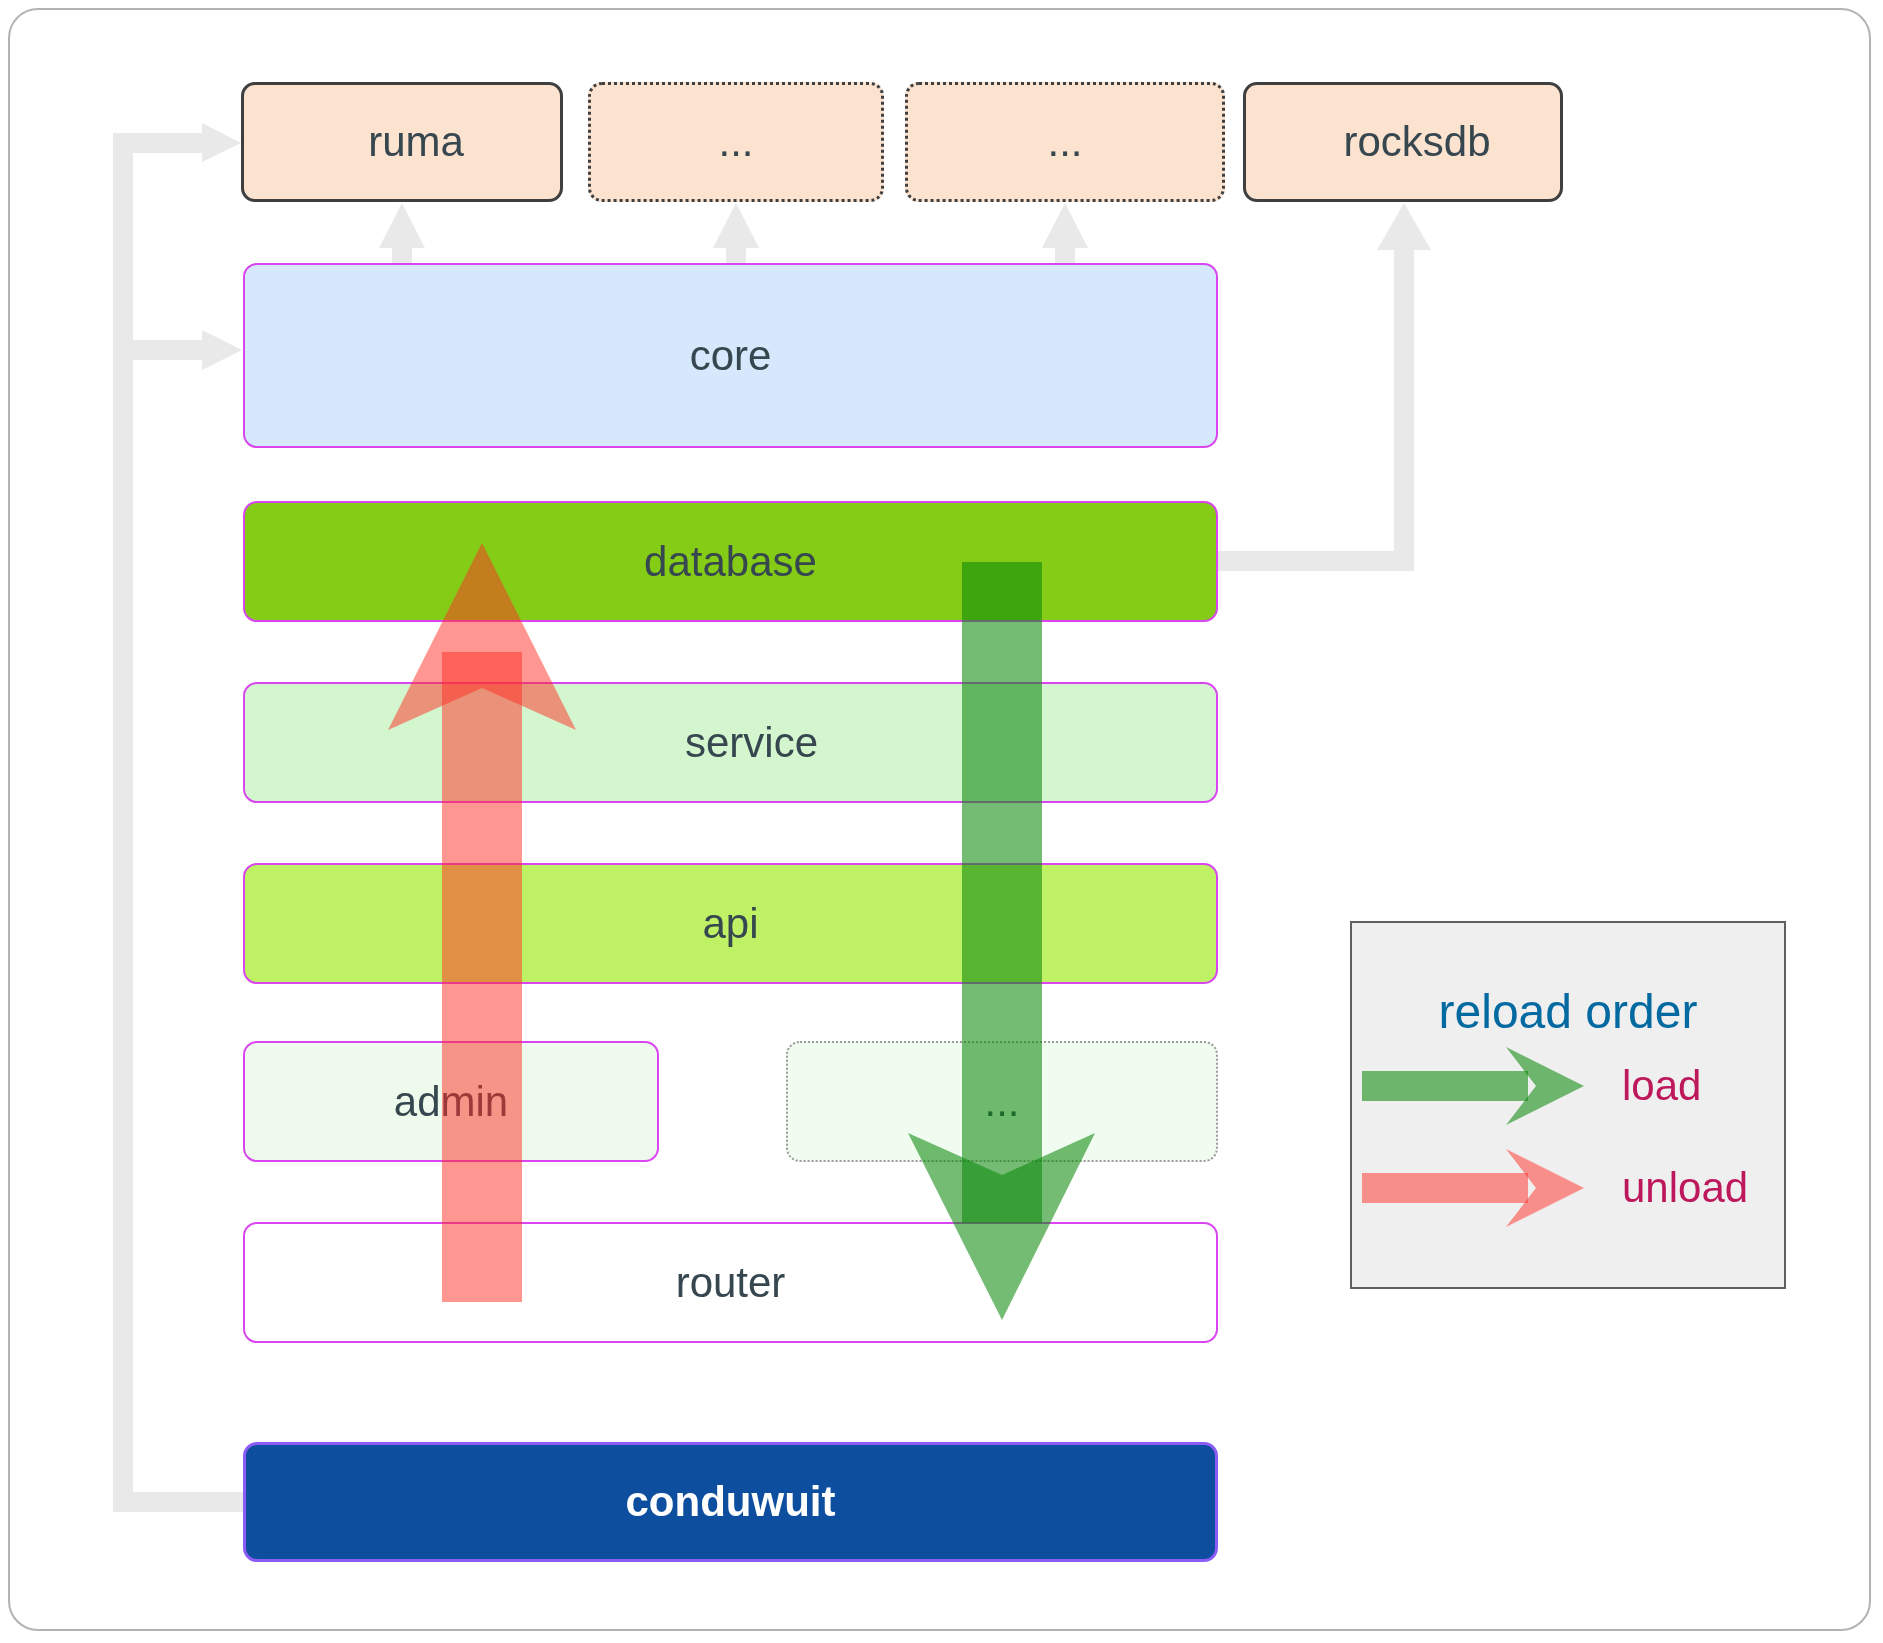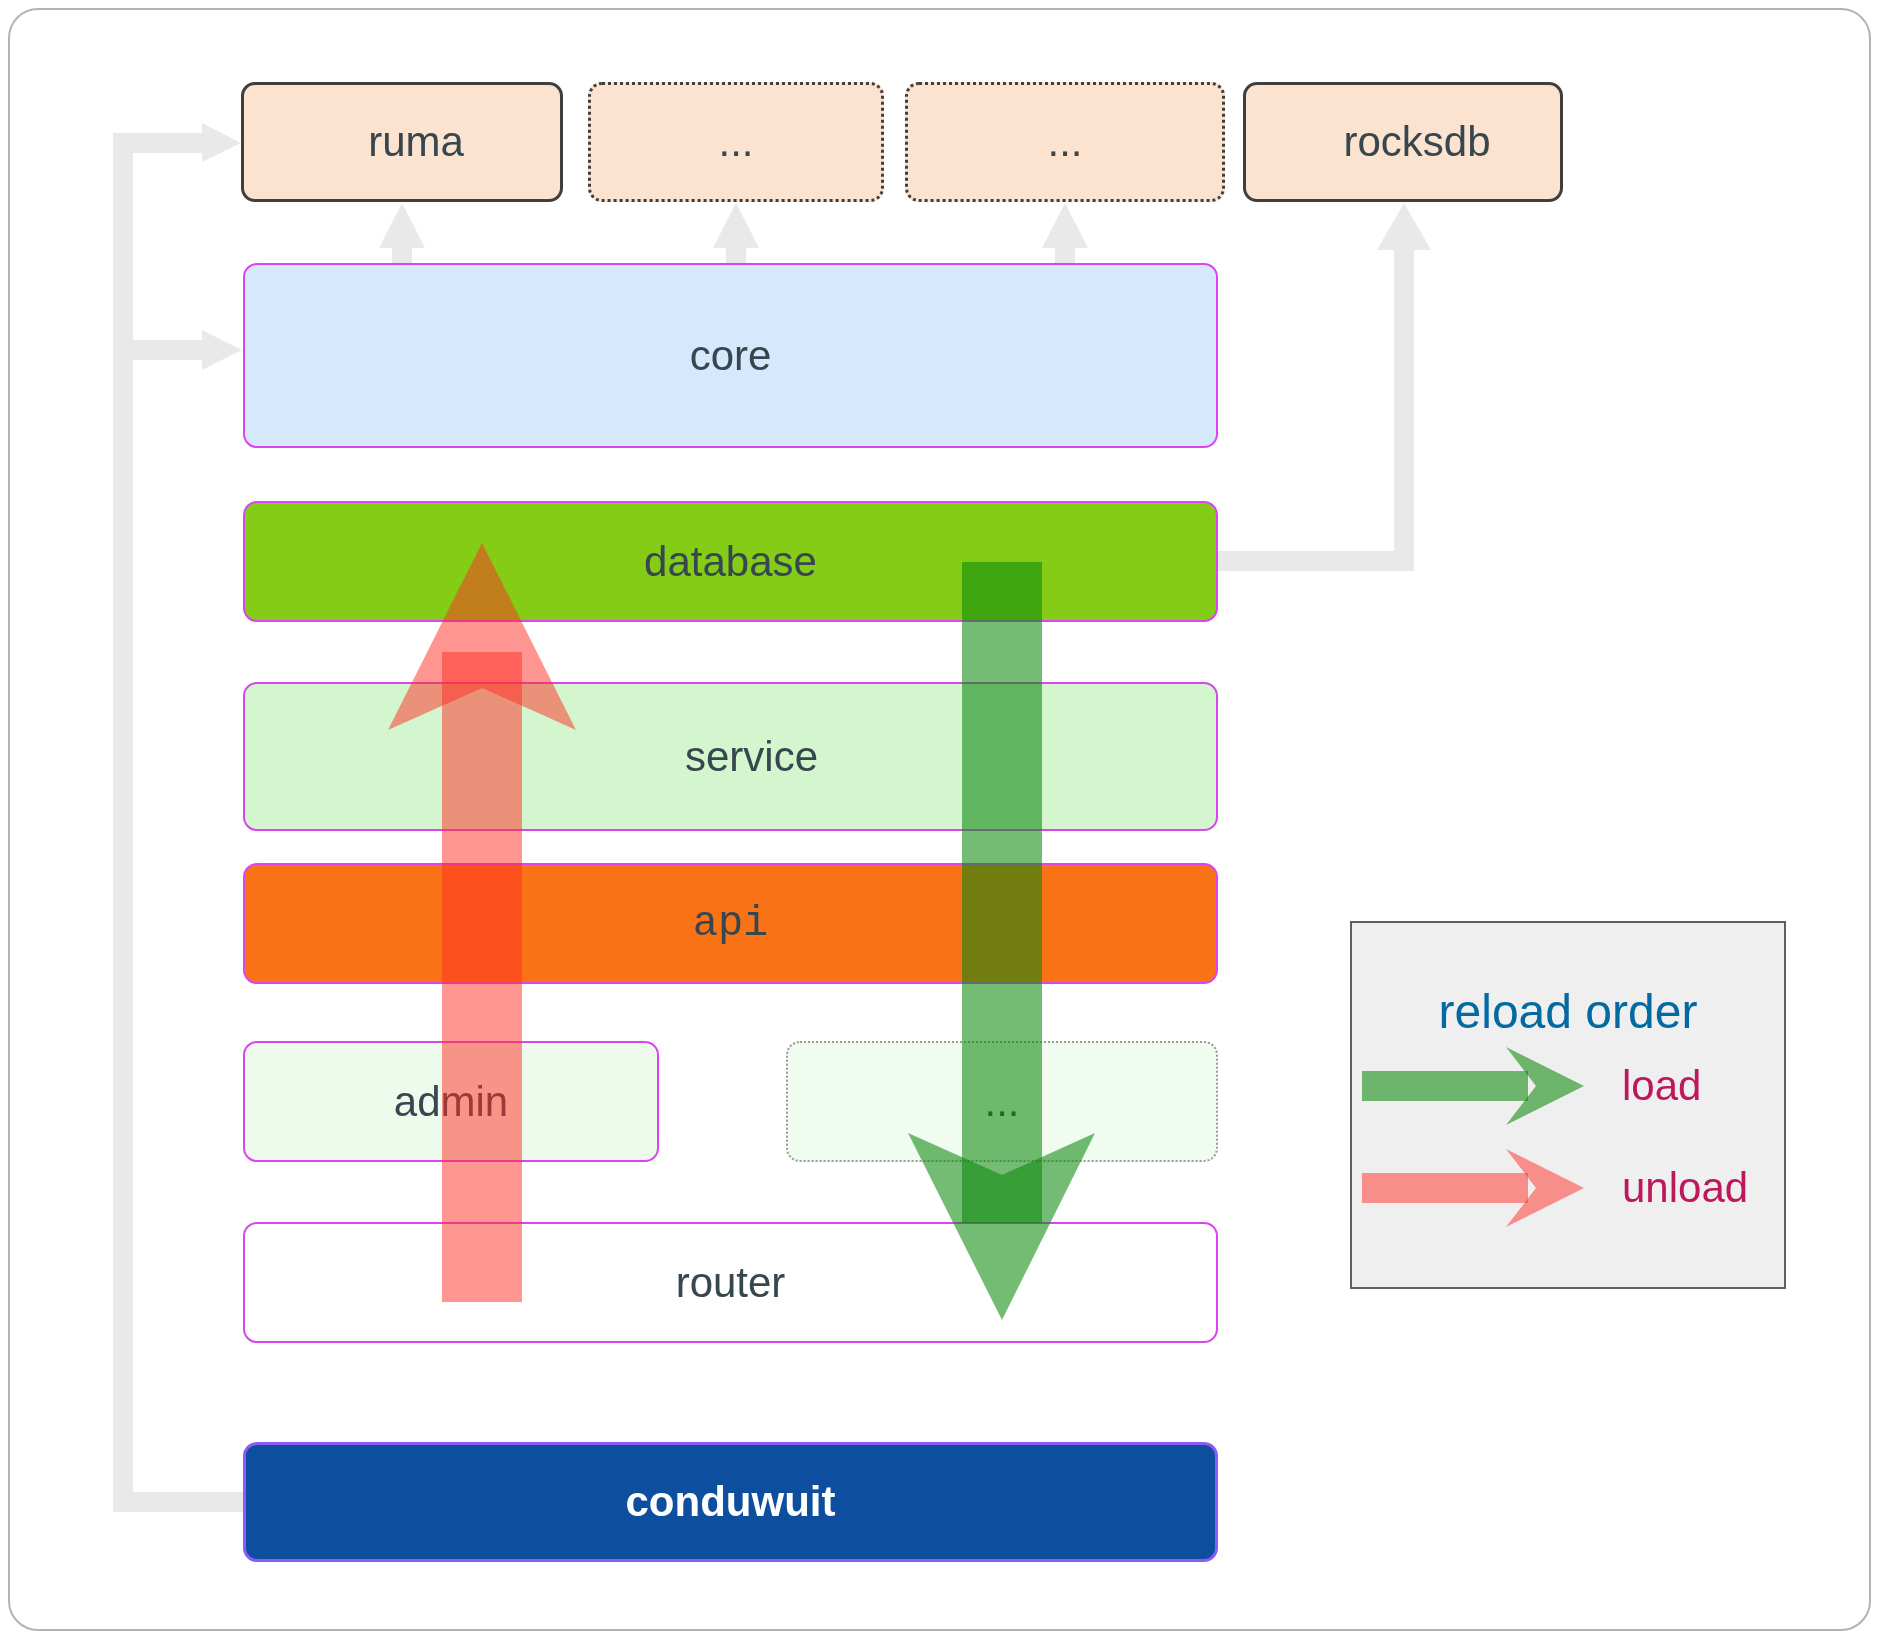--- a/index.html
+++ b/index.html
@@ -101,24 +101,24 @@
   <div class="box solid-dark" style="left: 1243px; top: 82px; width: 320px; height: 120px; background: rgb(252, 227, 208);">
     <span class="lbl">rocksdb</span>
   </div>
 
   <div class="box solid-gray" style="left: 243px; top: 263px; width: 975px; height: 185px; background: rgb(214, 232, 251);">
     <span class="lbl">core</span>
   </div>
   <div class="box solid-gray" style="left: 243px; top: 501px; width: 975px; height: 121px; background: #84cc16;">
     <span class="lbl">database</span>
   </div>
-  <div class="box solid-gray" style="left: 243px; top: 682px; width: 975px; height: 149px; background: rgb(212, 246, 207); padding-left: 42px;">
+  <div class="box solid-gray" style="left: 243px; top: 682px; width: 975px; height: 121px; background: rgb(212, 246, 207); padding-left: 42px;">
     <span class="lbl">service</span>
   </div>
-  <div class="box solid-gray" style="left: 243px; top: 863px; width: 975px; height: 121px; background: #f97316; font-family: Liberation Mono, monospace;">
+  <div class="box solid-gray" style="left: 243px; top: 863px; width: 975px; height: 121px; background: #bef264;">
     <span class="lbl">api</span>
   </div>
   <div class="box solid-gray" style="left: 243px; top: 1041px; width: 416px; height: 121px; background: rgb(238, 251, 236);">
     <span class="lbl">admin</span>
   </div>
   <div class="box dotted-gray" style="left: 786px; top: 1041px; width: 432px; height: 121px; background: rgb(240, 252, 239);">
     <span class="lbl">...</span>
   </div>
   <div class="box solid-gray" style="left: 243px; top: 1222px; width: 975px; height: 121px; background: rgb(255, 255, 255);">
     <span class="lbl">router</span>

